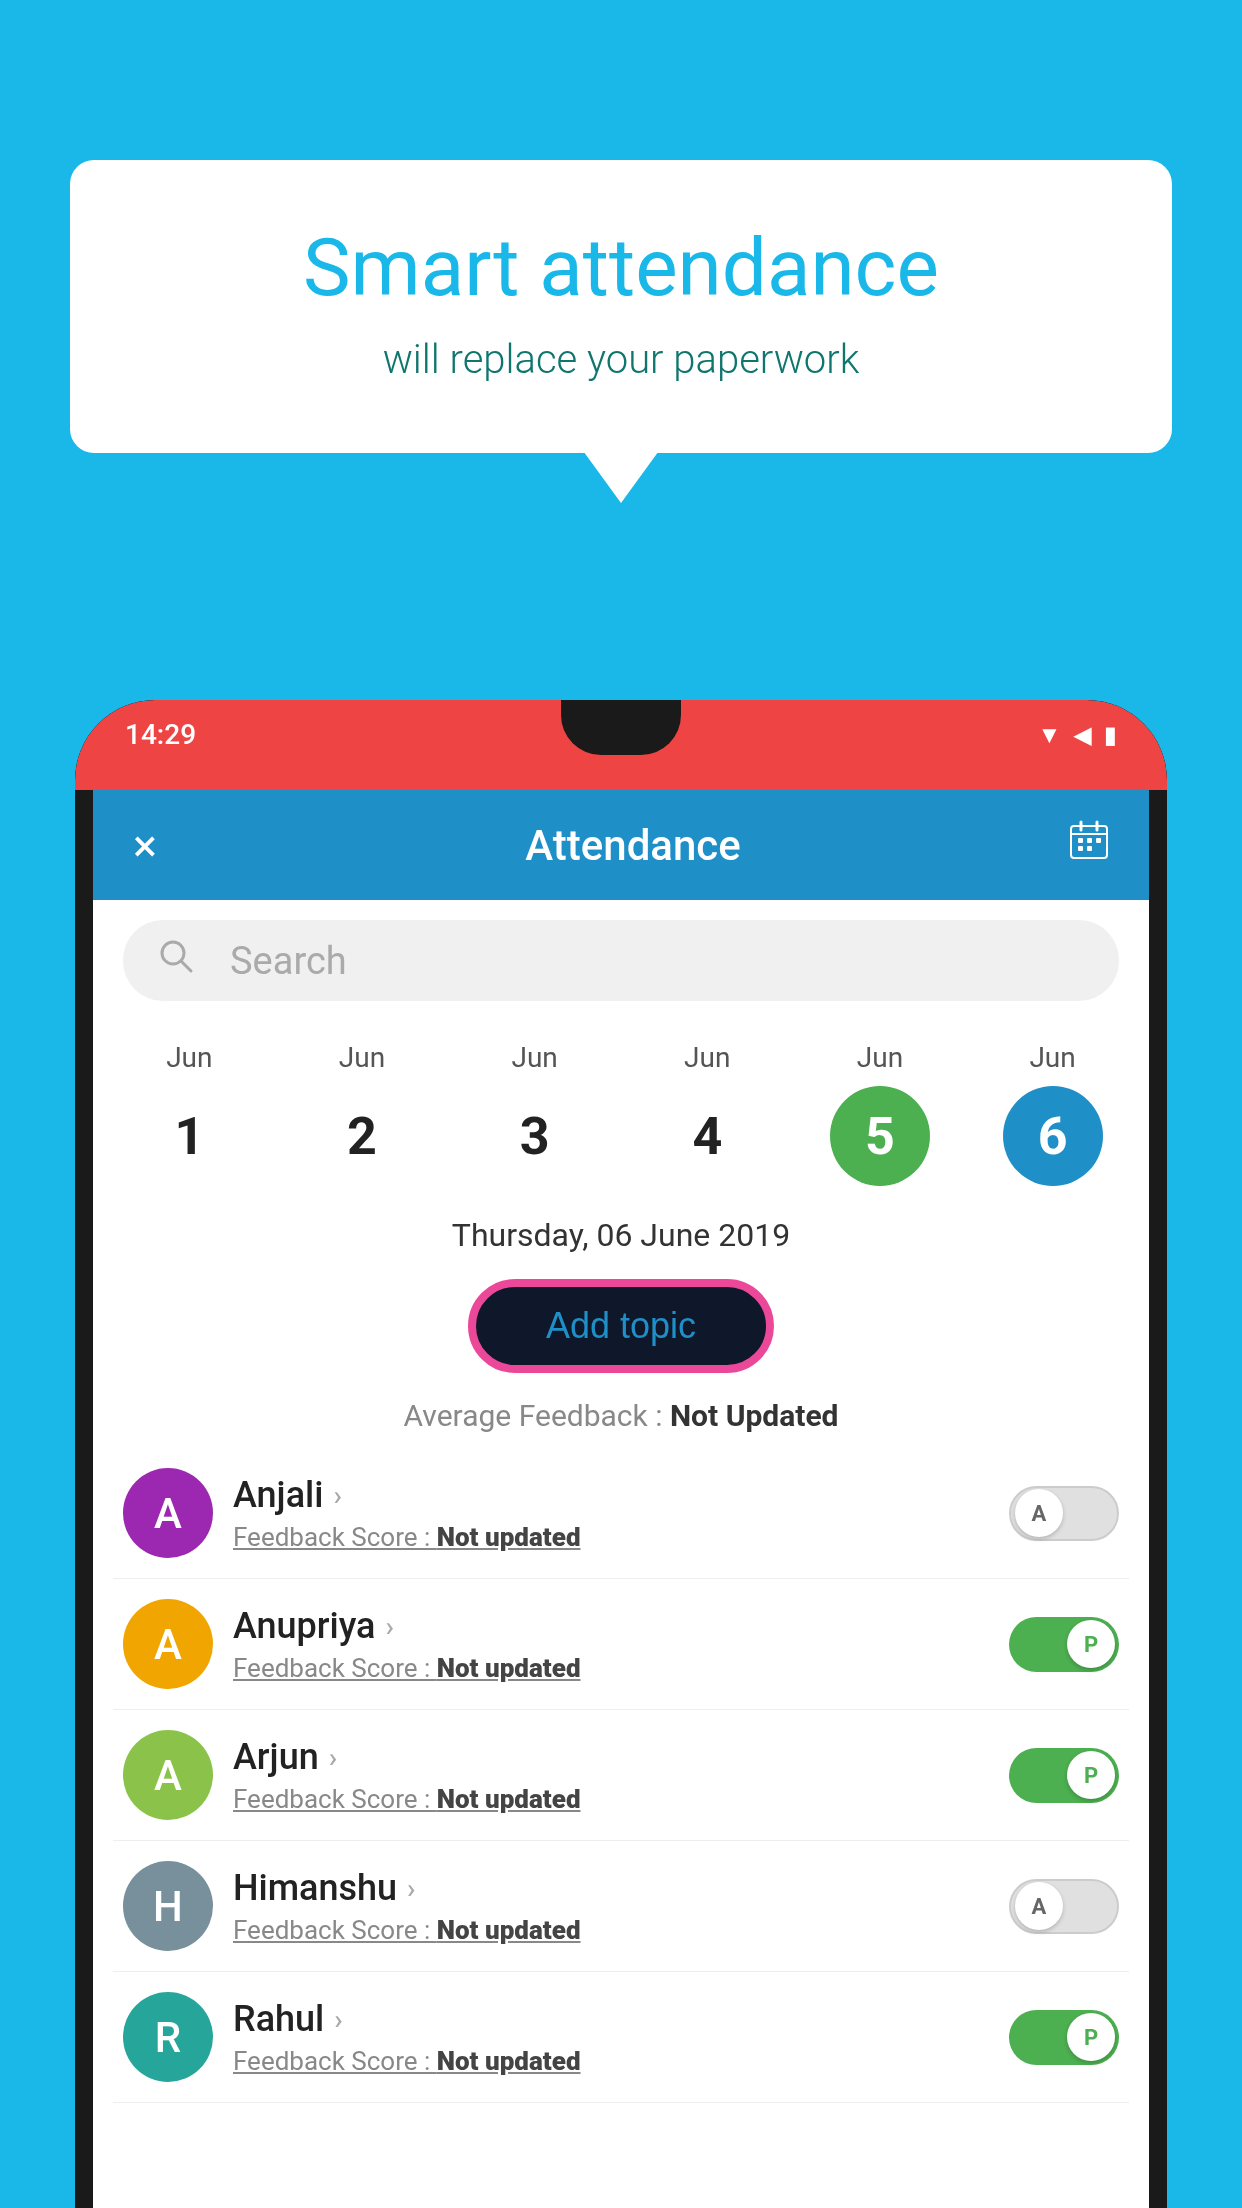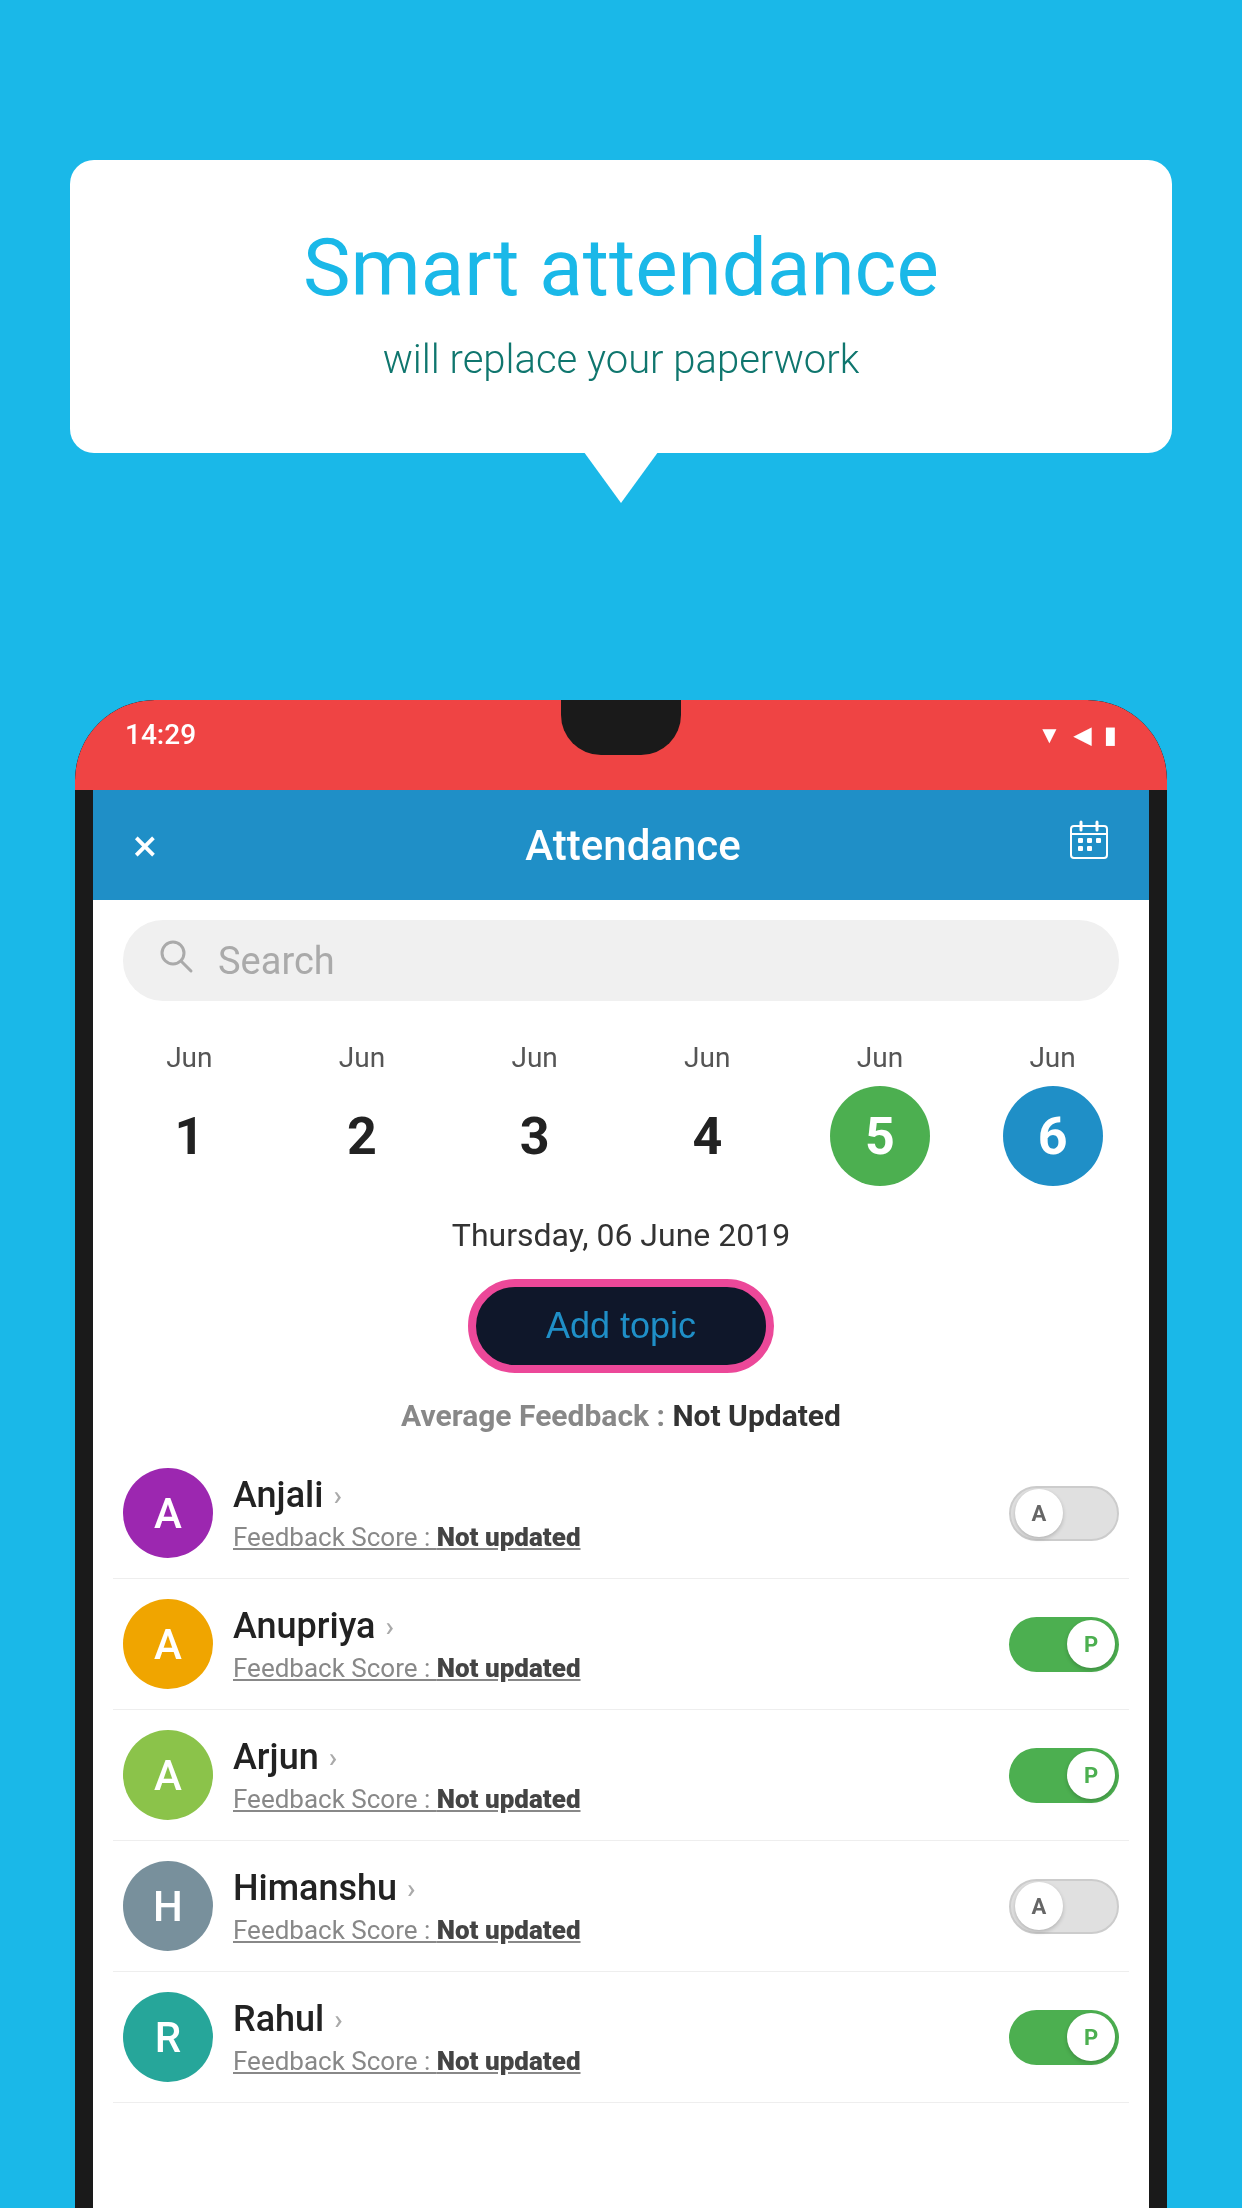--- a/index.html
+++ b/index.html
@@ -148,21 +148,21 @@
     }
 
     
     .search-bar {
       margin: 20px 30px;
       background: #f0f0f0;
       border-radius: 40px;
       display: flex;
       align-items: center;
       padding: 18px 35px;
-      gap: 24px;
+      gap: 36px;
     }
     .search-icon-svg {
       color: #888;
       font-size: 36px;
     }
     .search-text {
       color: #aaa;
       font-size: 38px;
     }
 
@@ -226,21 +226,21 @@
     }
 
     
     .avg-feedback {
       text-align: center;
       font-size: 30px;
       color: #888;
       padding: 15px;
     }
     .avg-feedback span {
-      font-weight: 700;
+      font-weight: 400;
       color: #333;
     }
 
     
     .student-list {
       padding: 0 20px;
     }
     .student-item {
       display: flex;
       align-items: center;

